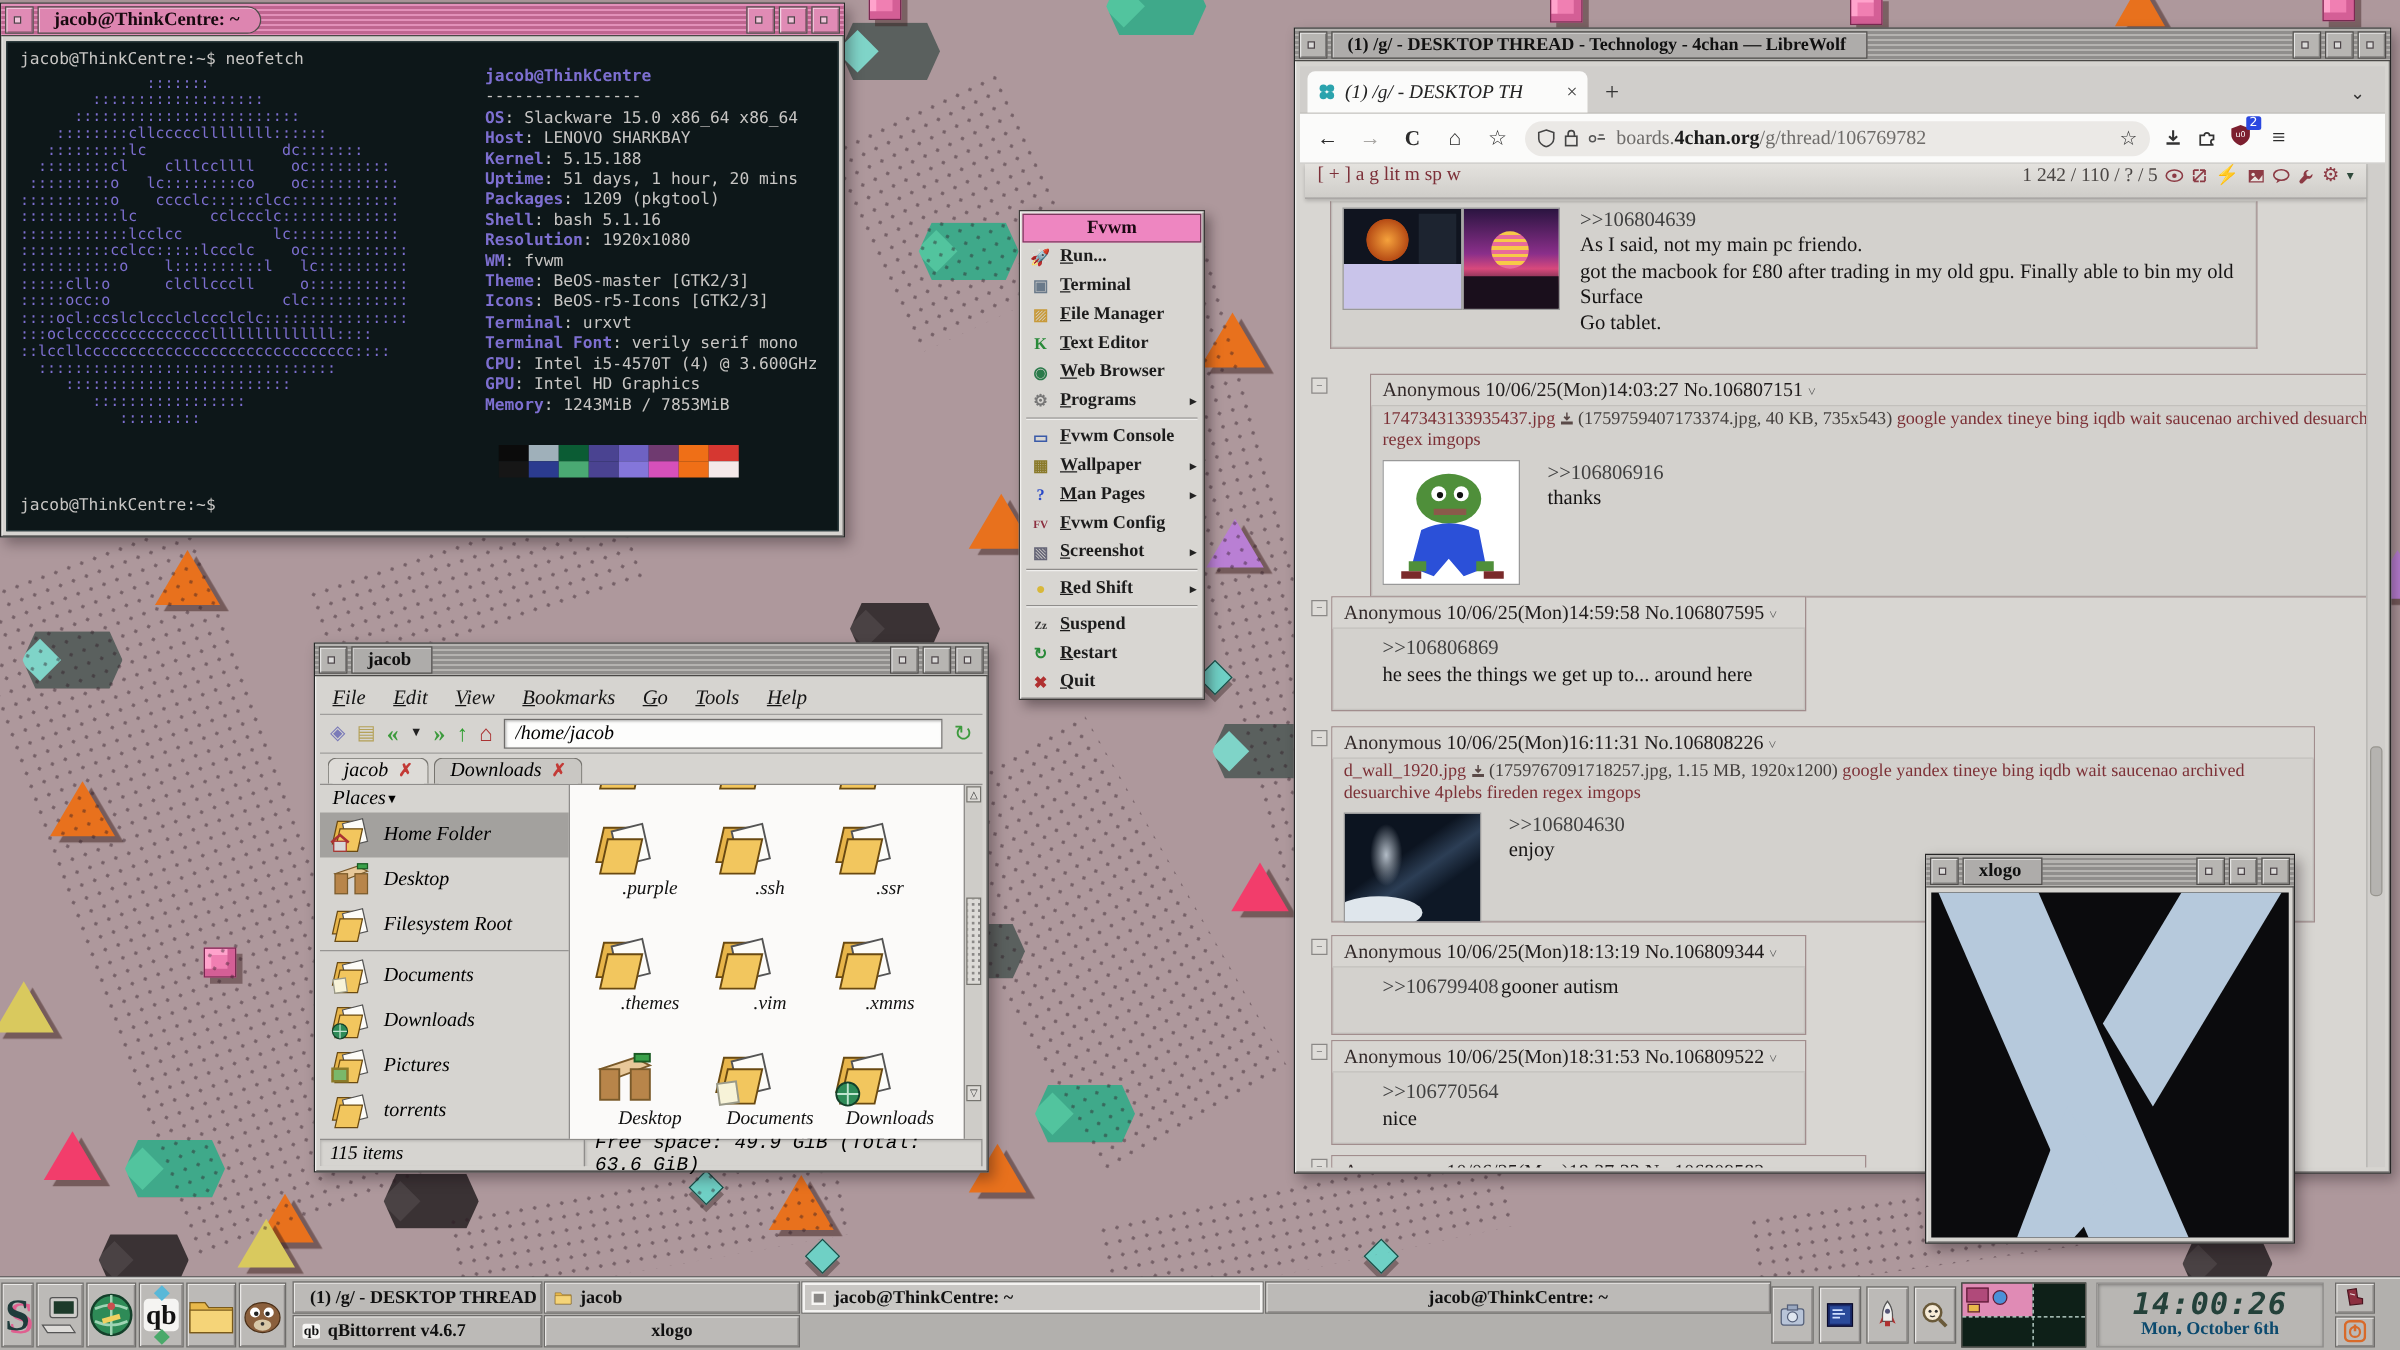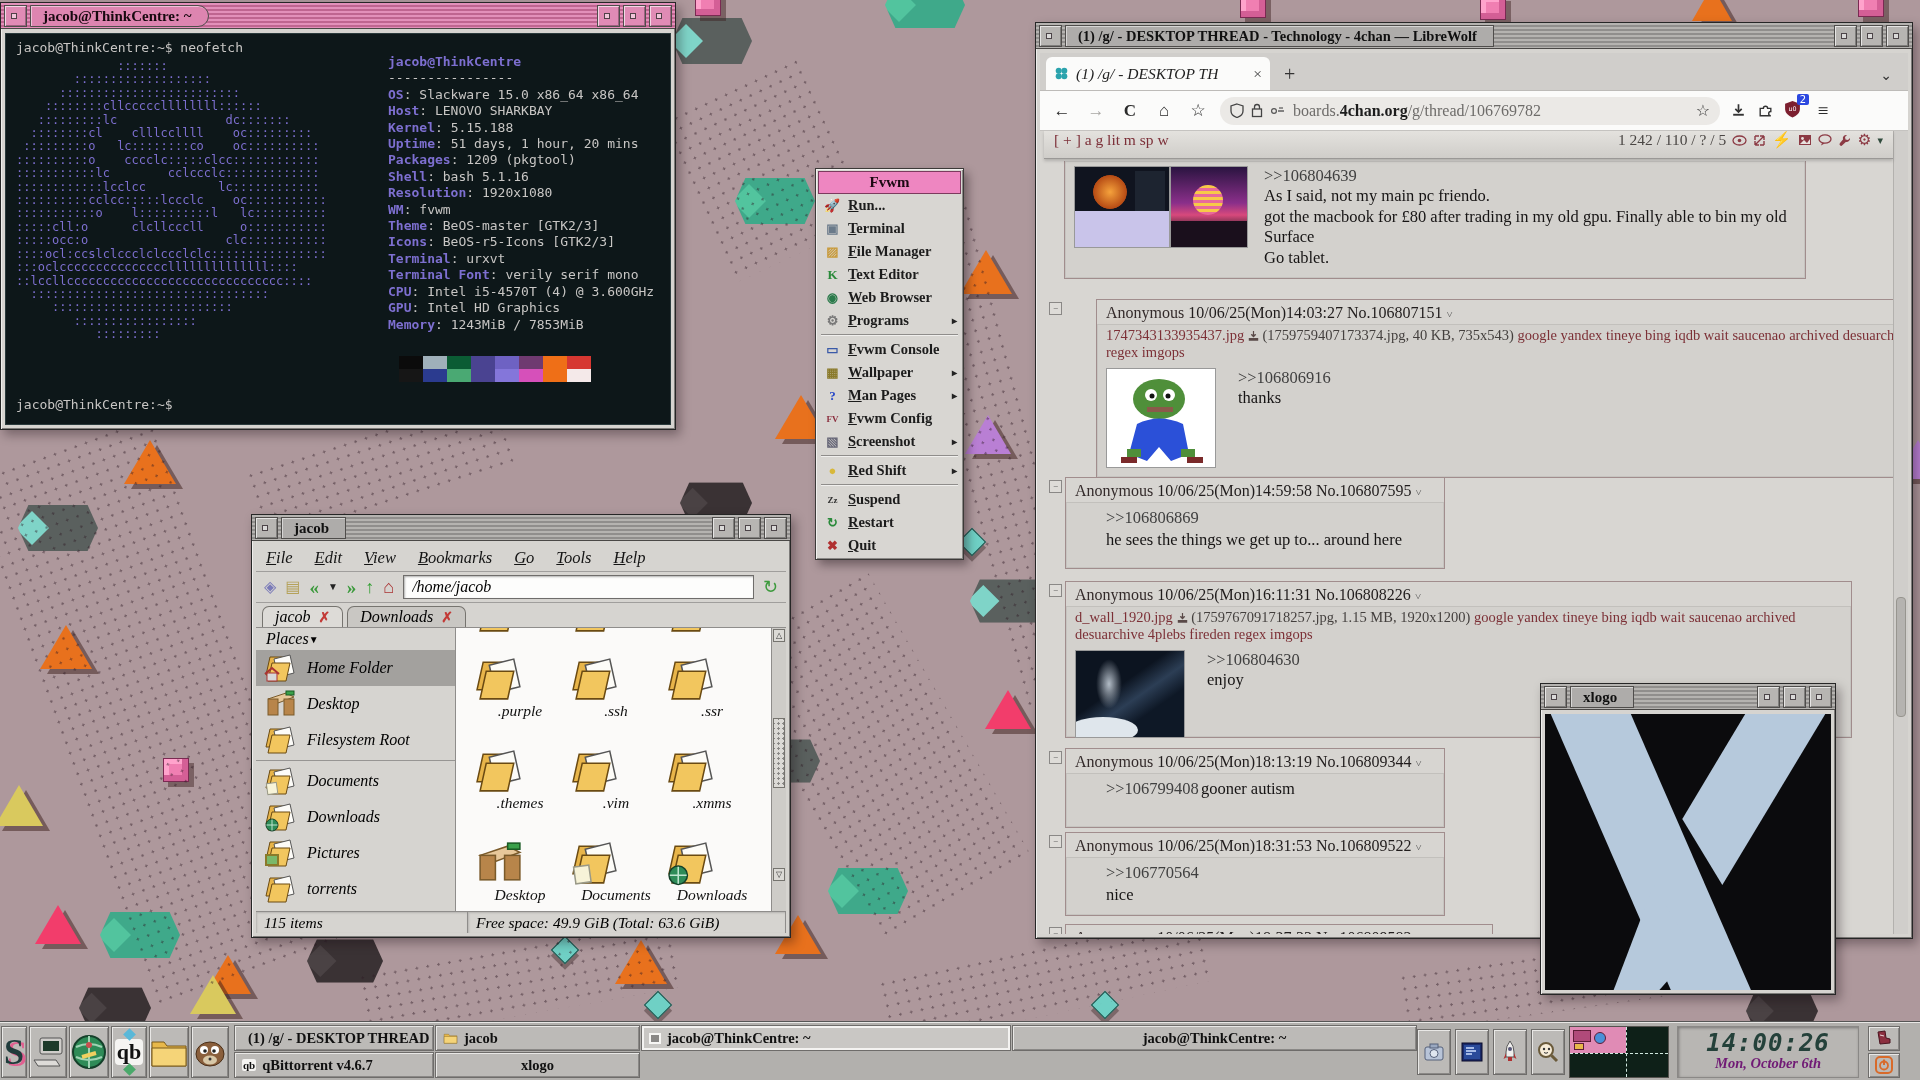--- a/index.html
+++ b/index.html
@@ -132,21 +132,21 @@
   .taskbtn.active { background:#c9c7c4; outline:2px solid #f4f3f1; outline-offset:-3px; }
   .tright { margin-left:auto; display:flex; align-items:center; gap:4px; padding-right:17px;text-align:right; }
   .sqbtn { width:34px; height:46px; background:#bcbab7; border:1px solid #6e6c6a; box-shadow:inset 1px 1px 0 #e9e8e6, inset -1px -1px 0 #8a8886; display:flex; align-items:center; justify-content:center; }
   .pager { width:100px; height:52px; background:#0e2018; border:1px solid #55534f; position:relative; }
   .pager .active-desk { position:absolute; left:0; top:0; width:56px; height:26px; background:#e08bb5; }
   .pager .vline { position:absolute; left:56px; top:0; bottom:0; border-left:1px dashed #cfe8df; }
   .pager .hline { position:absolute; left:0; right:0; top:26px; border-top:1px dashed #cfe8df; }
   .mini-win { position:absolute; border:1px solid #5e1d38; }
   .clock { width:182px; height:52px; margin-left:4px; background:#b8b6b3; border:1px solid #8a8886; box-shadow:inset 1px 1px 3px rgba(0,0,0,.35); display:flex; flex-direction:column; align-items:center; justify-content:center; }
   .clock .time { font-family:"DejaVu Sans Mono", monospace; font-weight:bold; font-style:italic; font-size:24px; letter-spacing:1px; color:#24413a; line-height:1; }
-  .clock .date { font-weight:bold; font-size:14.5px; color:#701a75;font-style:italic; }
+  .clock .date { font-weight:bold; font-size:14.5px; color:#0c4a6e; }
   .stack { display:flex; flex-direction:column; gap:2px; margin:0 3px 0 5px; }
   .stack .sbtn { width:32px; height:25px; background:#bcbab7; border:1px solid #6e6c6a; box-shadow:inset 1px 1px 0 #e9e8e6, inset -1px -1px 0 #8a8886; display:flex; align-items:center; justify-content:center; }
 </style>
 </head>
 <body>
 
 <div id="wallpaper">
     <div class="shape tri" style="border-bottom: 44px solid rgb(232, 113, 29); border-left-width: 26px; border-right-width: 26px; left: 124px; top: 440px;"></div>
     <div class="shape tri" style="border-bottom: 44px solid rgb(232, 113, 29); border-left-width: 26px; border-right-width: 26px; left: 40px; top: 625px;"></div>
     <div class="shape tri" style="border-bottom: 44px solid rgb(232, 113, 29); border-left-width: 26px; border-right-width: 26px; left: 775px; top: 395px;"></div>
@@ -620,21 +620,21 @@
           </div>
       </div>
       <div class="fm-scroll">
         <div class="arr" style="top:1px;">△</div>
         <div class="thumb"></div>
         <div class="arr" style="bottom:30px;">▽</div>
       </div>
     </div>
     <div class="fm-status">
       <div style="width:212px;">115 items</div>
-      <div style="flex:1;">Free space: 49.9 GiB (Total: 63.6 GiB)</div>
+      <div style="flex:1;font-family:Liberation Mono, monospace;">Free space: 49.9 GiB (Total: 63.6 GiB)</div>
     </div>
   </div>
 </div>
 
 <div class="win" id="browser">
   <div class="tbar grey">
     <div class="tb-btn"></div>
     <div class="tb-title" style="font-size:14.5px;">(1) /g/ - DESKTOP THREAD - Technology - 4chan — LibreWolf</div>
     <div class="tb-stripes"></div>
     <div class="tb-btn"></div>

